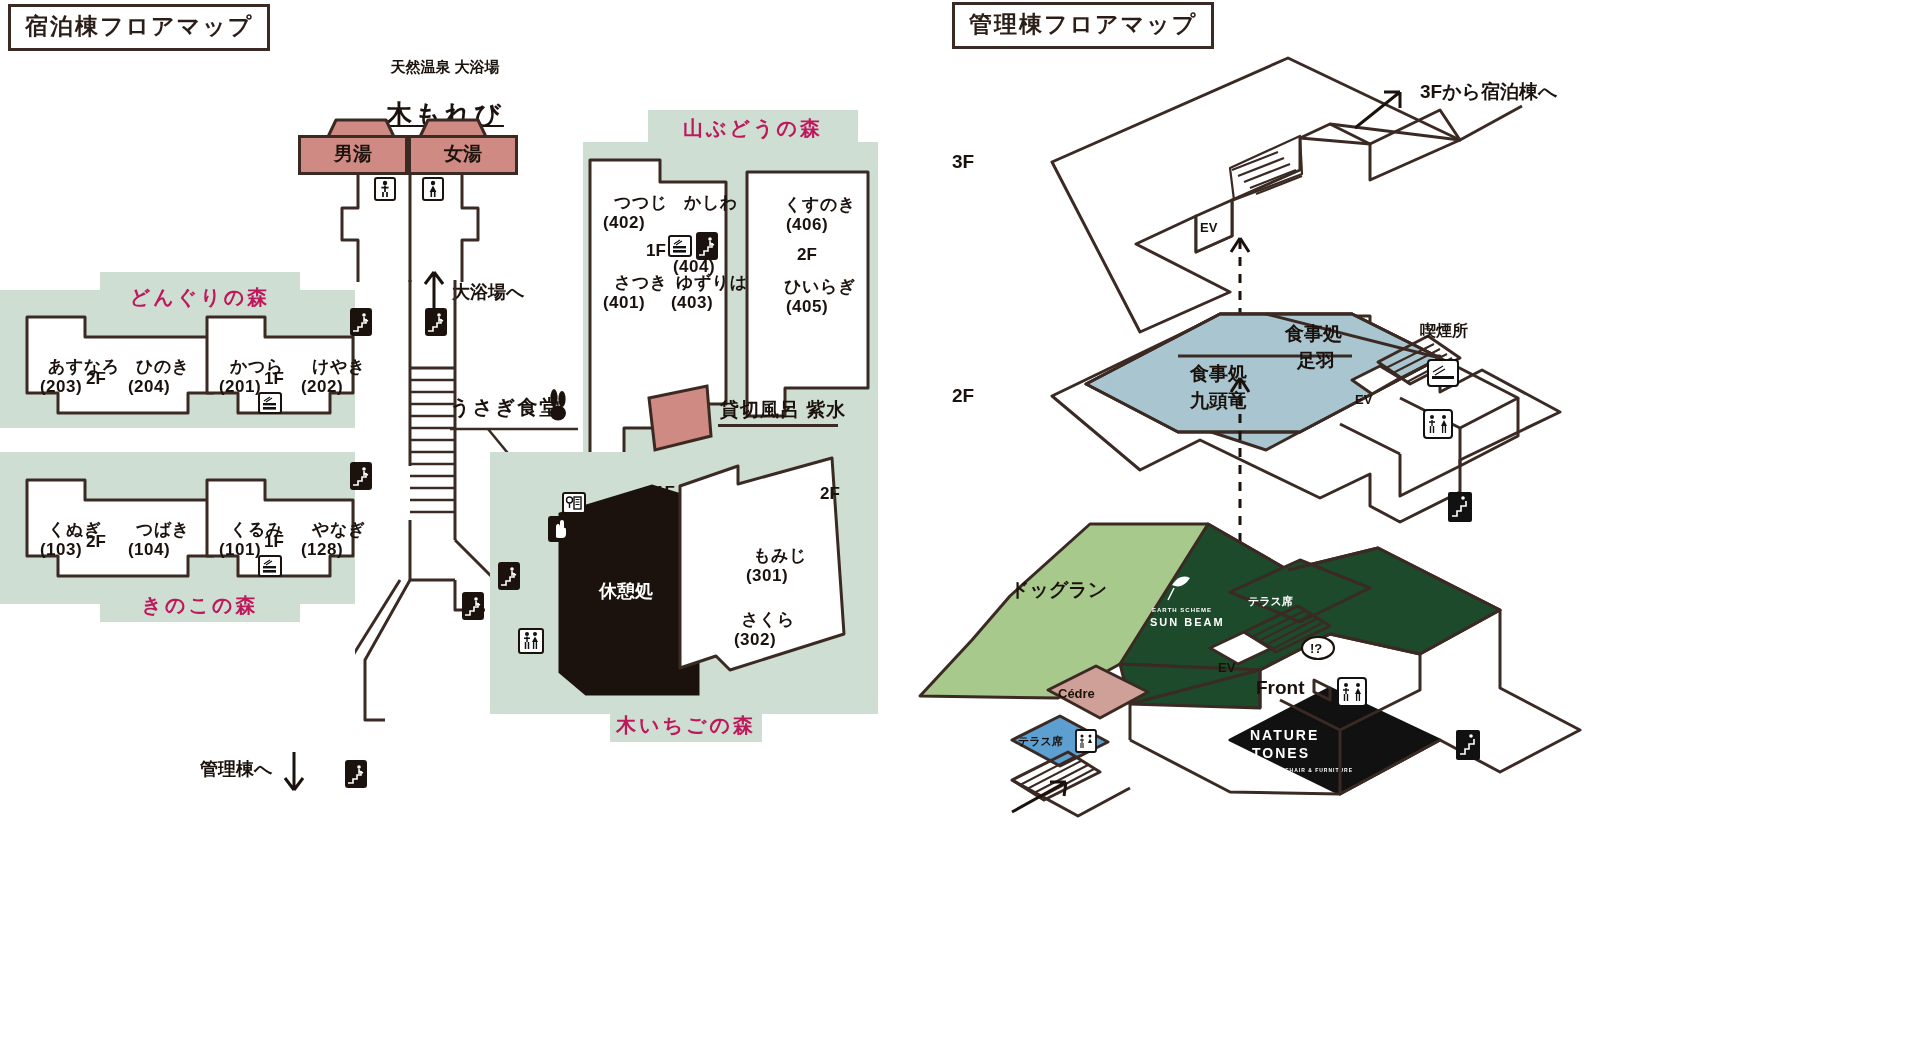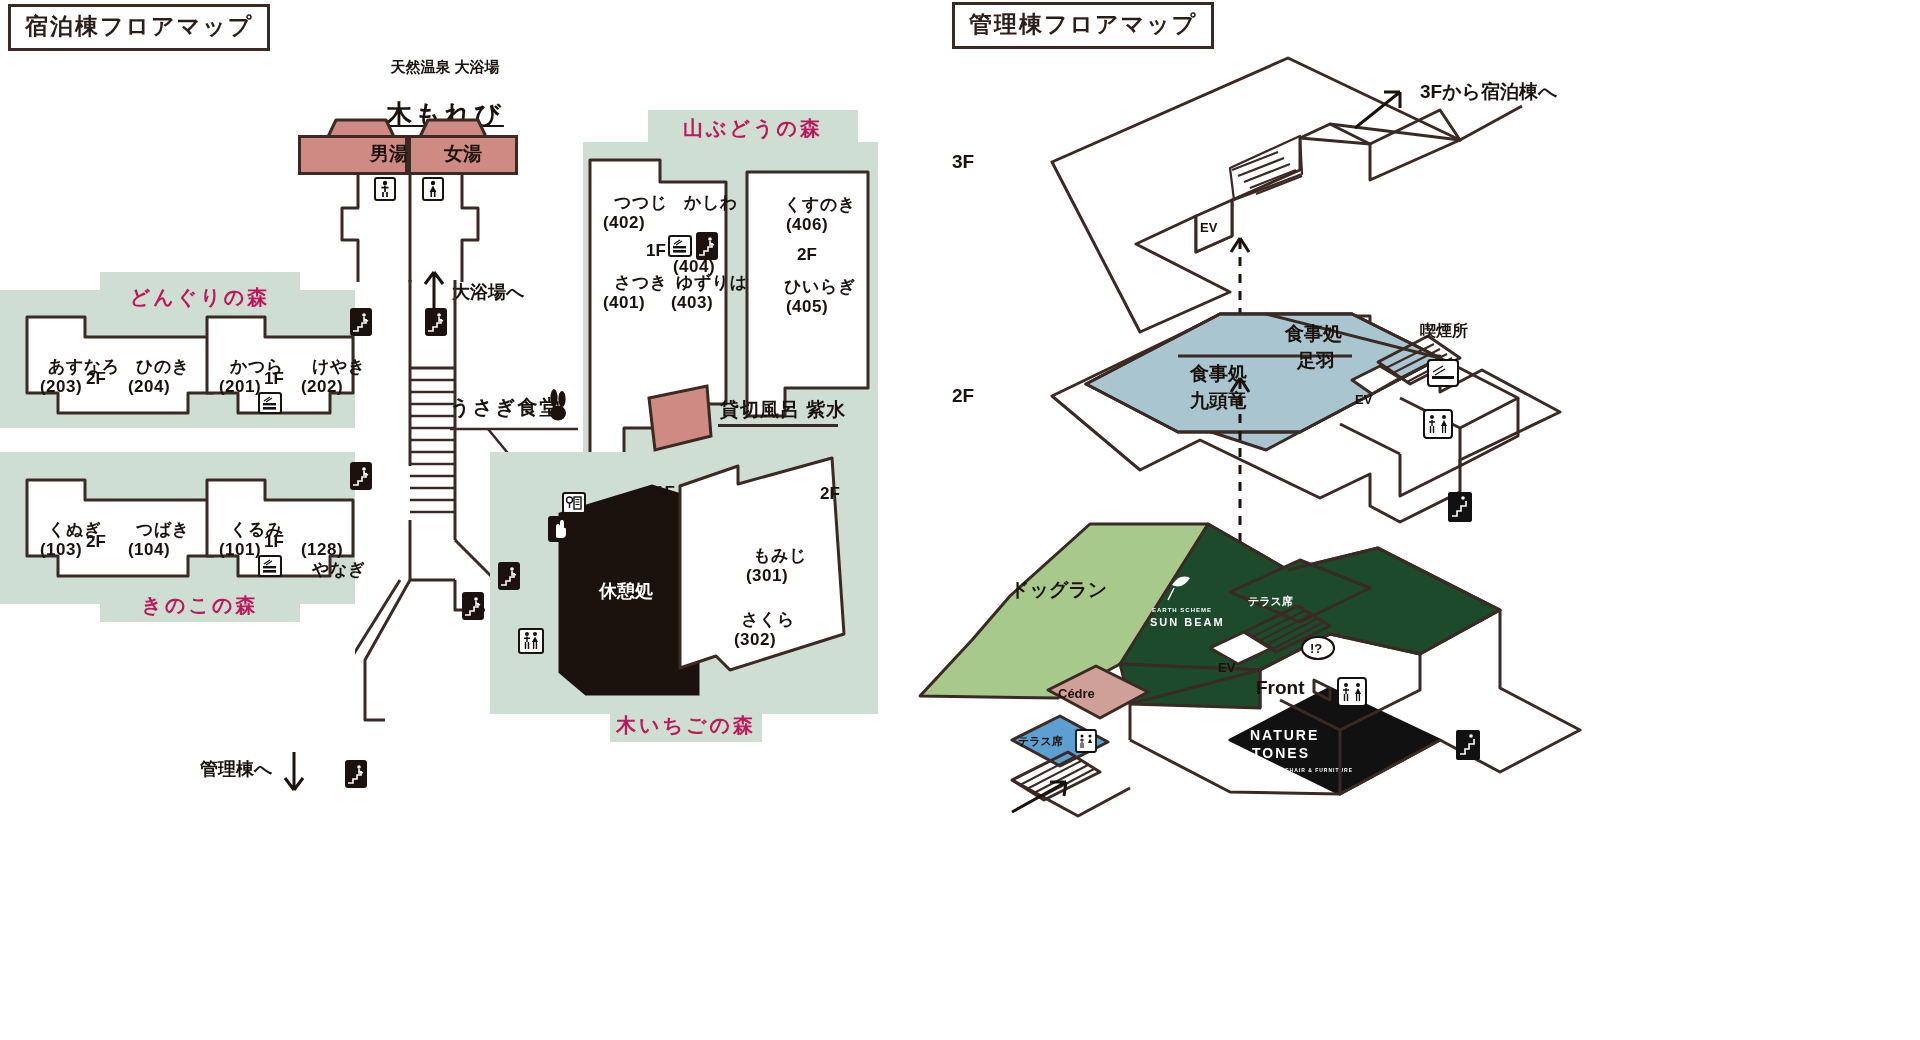--- a/index.html
+++ b/index.html
@@ -85,21 +85,21 @@
 
   <div class="abs txt txt-c" style="left:320px; top:49px; width:250px; font-size:15px;margin-top:8px;">天然温泉 大浴場</div>
   <div class="abs txt txt-c" style="left:320px; top:98px; width:250px; font-size:26px; letter-spacing:3px;text-decoration:underline;">木もれび</div>
 
   <svg class="abs" style="left:296px; top:115px;" width="224" height="62">
     <polygon points="20,47 40,5 90,5 110,47" class="iso-fill-pink" style="fill:#cf8a83"></polygon>
     <polygon points="112,47 132,5 182,5 202,47" class="iso-fill-pink" style="fill:#cf8a83"></polygon>
   </svg>
   <div class="abs bath-block" style="left:298px; top:135px; width:110px; height:40px;"></div>
   <div class="abs bath-block" style="left:408px; top:135px; width:110px; height:40px;"></div>
-  <div class="abs txt txt-c" style="left:298px; top:142px; width:110px; font-size:19px;text-align:right;">男湯</div>
+  <div class="abs txt txt-c" style="left:298px; top:142px; width:110px; font-size:19px;">男湯</div>
   <div class="abs txt txt-c" style="left:408px; top:142px; width:110px; font-size:19px;">女湯</div>
 
   <svg class="abs" style="left:340px; top:174px;" width="140" height="110">
     <path class="iso-line" d="M18,0 L18,34 L2,34 L2,66 L18,66 L18,108 M122,0 L122,34 L138,34 L138,66 L122,66 L122,108"></path>
     <path class="iso-line" d="M70,0 L70,108"></path>
   </svg>
 
   <div class="abs pict" style="left:374px; top:177px; width:22px; height:24px;">
     <svg width="14" height="18" viewBox="0 0 14 18">
         <circle cx="7" cy="3" r="2.2" fill="#111"></circle>
@@ -161,21 +161,21 @@
   <div class="abs txt floor-tag" style="left:86px; top:531px;">2F</div>
   <div class="abs txt txt-c rm-name" style="left:110px; top:519px; width:78px;">つばき</div>
   <div class="abs txt txt-c rm-num" style="left:110px; top:539px; width:78px;">(104)</div>
 
   <svg class="abs" style="left:205px; top:478px;" width="150" height="100">
     <path class="iso-fill-white" d="M2,2 L60,2 L60,22 L148,22 L148,78 L125,78 L125,98 L33,98 L33,78 L2,78 Z"></path>
   </svg>
   <div class="abs txt txt-c rm-name" style="left:204px; top:519px; width:72px;">くるみ</div>
   <div class="abs txt txt-c rm-num" style="left:204px; top:539px; width:72px;">(101)</div>
   <div class="abs txt floor-tag" style="left:264px; top:531px;">1F</div>
-  <div class="abs txt txt-c rm-name" style="left:286px; top:519px; width:72px;margin-top:40px;">やなぎ</div>
+  <div class="abs txt txt-c rm-name" style="left:286px; top:519px; width:72px;">やなぎ</div>
   <div class="abs txt txt-c rm-num" style="left:286px; top:539px; width:72px;">(128)</div>
   <div class="abs pict" style="left:258px; top:555px; width:24px; height:22px;">
     <svg width="18" height="16" viewBox="0 0 18 16">
         <path d="M3 6 L9 2" stroke="#111" stroke-width="1.2"></path>
         <path d="M5 7 L11 3" stroke="#111" stroke-width="1.2"></path>
         <rect x="2" y="8" width="13" height="2.4" fill="#111"></rect>
         <rect x="2" y="12" width="13" height="2.6" fill="#111"></rect>
       </svg>
   </div>
 

